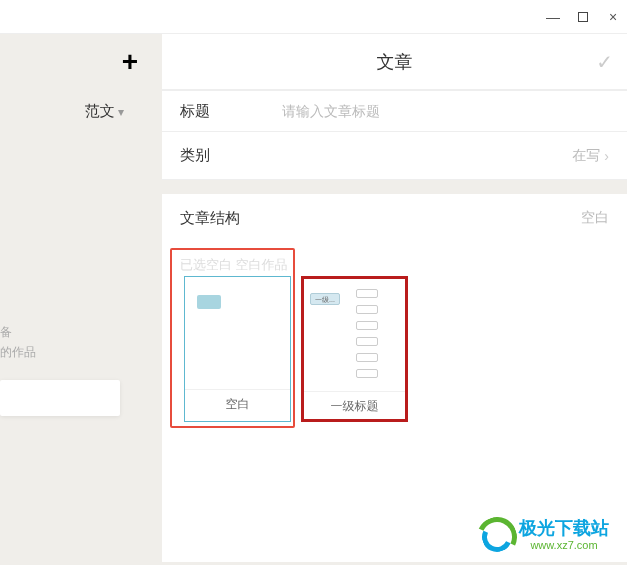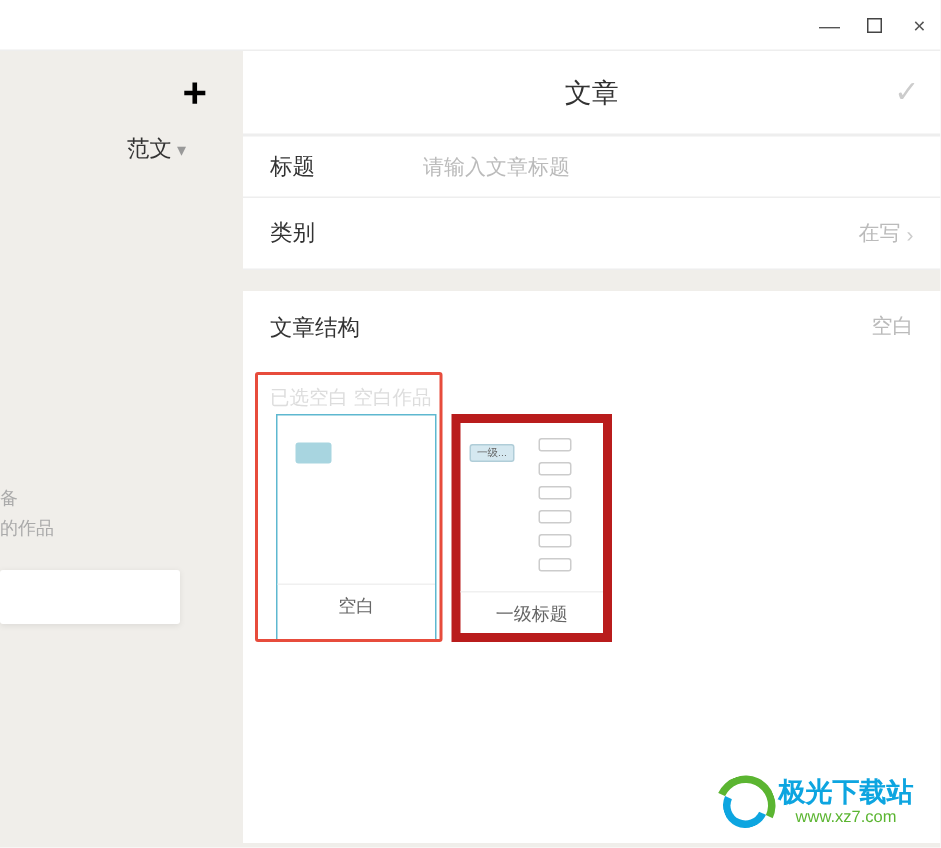--- a/index.html
+++ b/index.html
@@ -86,20 +86,21 @@
       font-size: 20px;
     }
     
     .secondrow {
       display: flex;
       height: 42px;
     }
     .secondrow .left-col {
       display: flex;
       justify-content: flex-end;
+      align-items: center;
       padding-right: 38px;
     }
     .dropdown-link {
       font-size: 15px;
       color: #333;
       cursor: pointer;
     }
     .dropdown-link::after {
       content: " ▾";
       color: #999;
@@ -187,21 +188,21 @@
       z-index: 5;
     }
     .templates {
       display: flex;
       gap: 10px;
       padding-top: 28px;
     }
     .template-card {
       width: 107px;
       background: #fff;
-      border: 6px solid #b91c1c;
+      border: 3px solid #b91c1c;
       cursor: pointer;
       display: flex;
       flex-direction: column;
     }
     .template-card.selected {
       border: 1px solid #5eb8d0;
     }
     .template-preview {
       height: 112px;
       position: relative;

